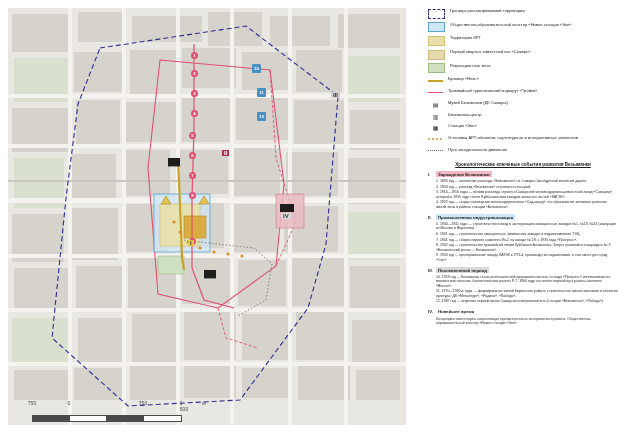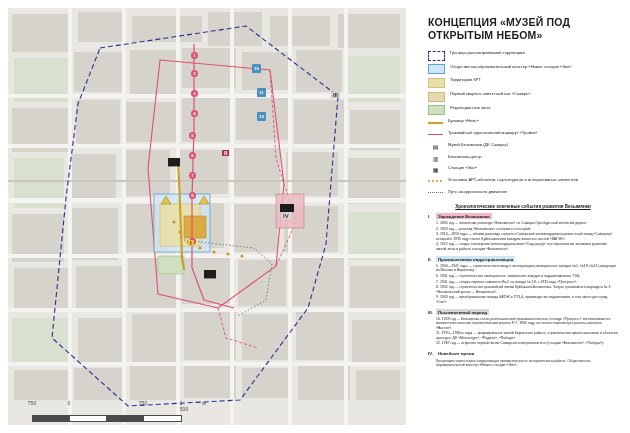--- a/index.html
+++ b/index.html
@@ -224,21 +224,20 @@
         <div class="seg s0"></div>
         <div class="seg s1"></div>
         <div class="seg s2"></div>
         <div class="seg s3"></div>
       </div>
     </div>
   </div>
 
   <div id="panel">
 
-    <div id="title">КОНЦЕПЦИЯ «МУЗЕЙ ПОД ОТКРЫТЫМ НЕБОМ»</div>
 
     <div class="legend">
 
       <div class="lrow">
         <div class="lsw sw-border"></div>
         <div class="ltxt">Границы рассматриваемой территории</div>
       </div>
 
       <div class="lrow">
         <div class="lsw sw-cluster"></div>

